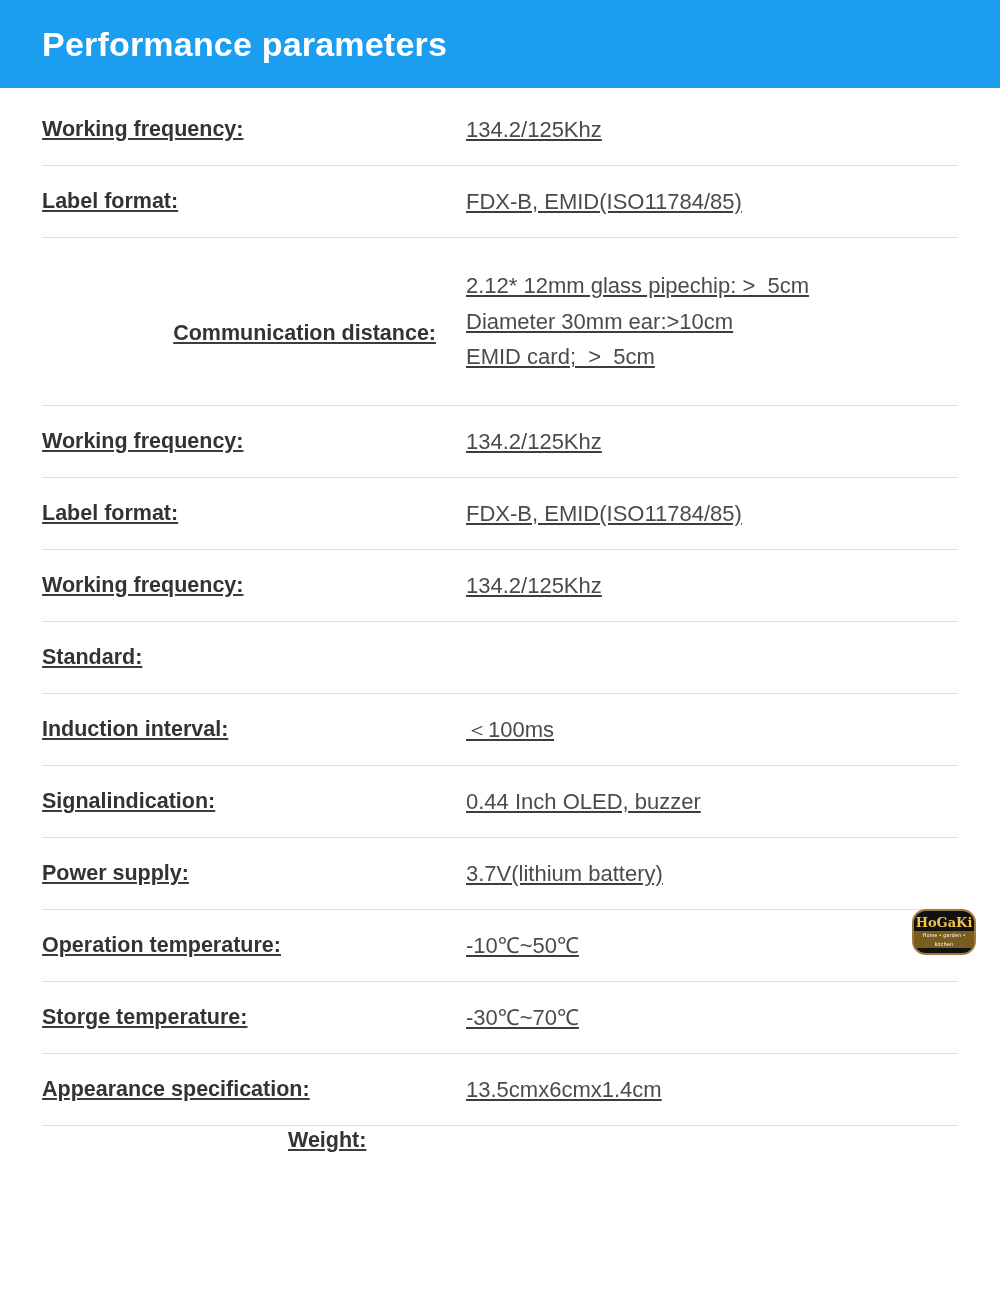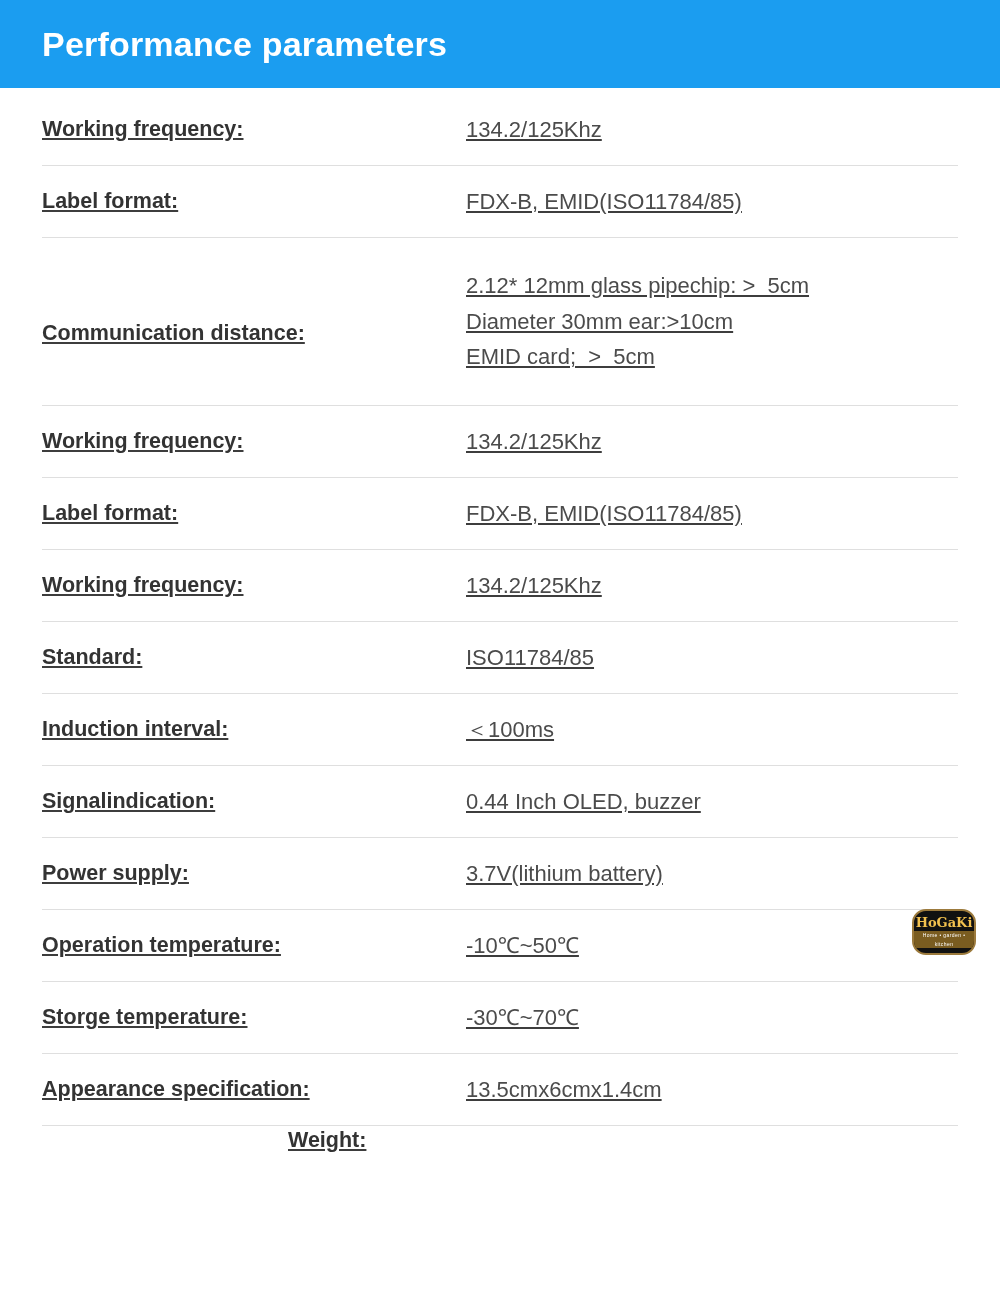--- a/index.html
+++ b/index.html
@@ -59,21 +59,21 @@
     width: 424px;
     flex: 0 0 424px;
     font-size: 21.5px;
     font-weight: bold;
     color: #333333;
     padding-right: 10px;
     box-sizing: border-box;
     line-height: 1.35;
   }
   .spec-label.centered {
-    text-align: left;
+    text-align: right;
     padding-right: 30px;
     margin-top: 24px;
   }
   .spec-value {
     flex: 1 1 auto;
     font-size: 22px;
     color: #4b4b4b;
     line-height: 1.62;
     box-sizing: border-box;
   }
@@ -167,23 +167,20 @@
 
     <div class="spec-row">
       <div class="spec-label">Working frequency:</div>
       <div class="spec-value">
         <span class="vline">134.2/125Khz</span>
       </div>
     </div>
 
     <div class="spec-row">
       <div class="spec-label">Standard:</div>
-      <div class="spec-value">
-        <span class="vline">ISO11784/85</span>
-      </div>
     </div>
 
     <div class="spec-row">
       <div class="spec-label">Induction interval:</div>
       <div class="spec-value">
         <span class="vline">＜100ms</span>
       </div>
     </div>
 
     <div class="spec-row">

